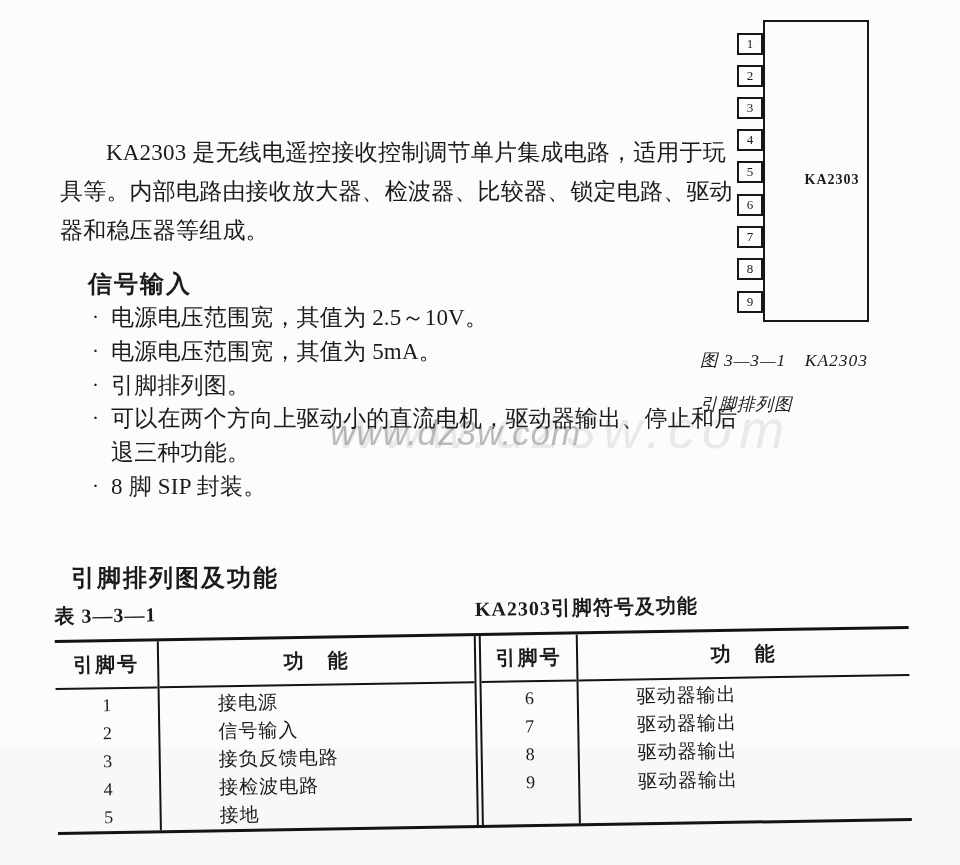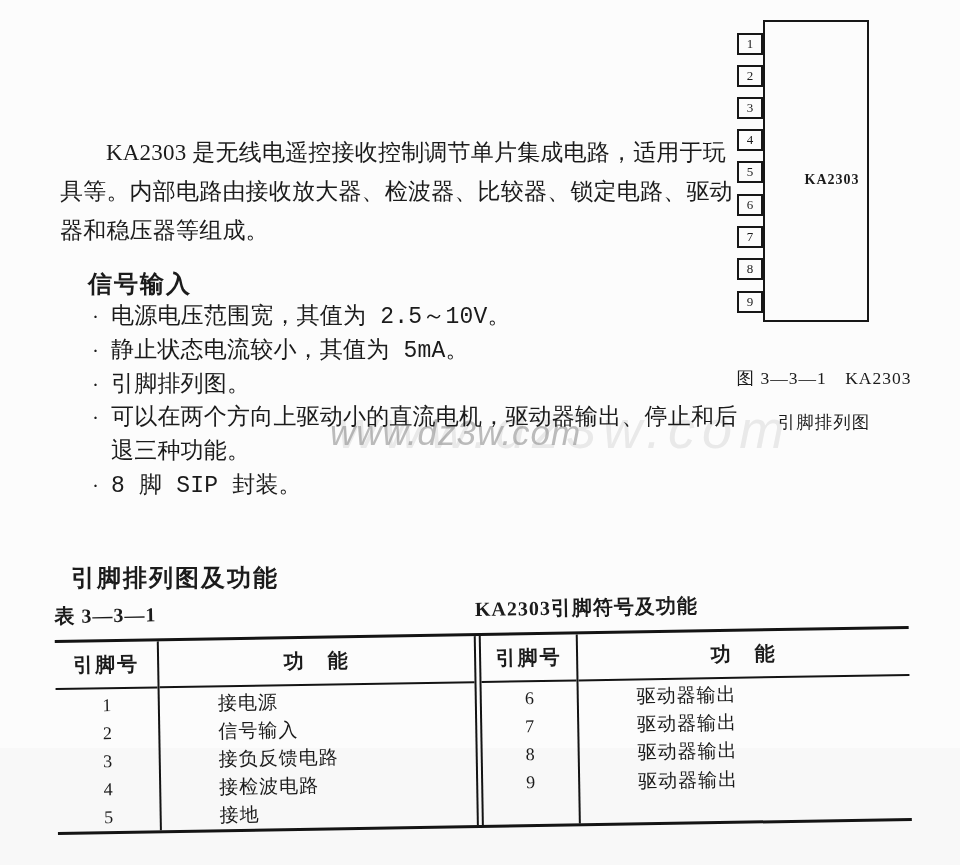--- a/index.html
+++ b/index.html
@@ -20,33 +20,33 @@
   .h-sec { position:absolute; font-family:"Liberation Sans","DejaVu Sans",sans-serif;
     font-weight:bold; font-size:24px; letter-spacing:2px; }
   #h-features { left:88px; top:248px; }
   #h-pinout  { left:71px; top:542px; }
 
   
   .bullets { position:absolute; left:92px; top:301px; width:656px;
     font-size:23px; line-height:33.8px; }
   .bullet-item { display:flex; }
   .bullet-marker { flex:none; width:19px; font-size:21px; }
-  .bullet-text { flex:1; letter-spacing:0.2px;font-family:Liberation Mono, monospace; }
+  .bullet-text { flex:1; letter-spacing:0.2px; }
 
   
   .chip-fig { position:absolute; left:737px; top:14px; width:186px; height:330px; }
   .chip-body { position:absolute; left:26px; top:6px; width:106px; height:302px;
     border:2px solid #171717; background:#fcfcfc; }
   .chip-label { position:absolute; left:0; right:0; top:150px; text-align:center;
     font-size:14px; font-weight:bold; letter-spacing:1px;padding-left:32px; }
   .pin { position:absolute; left:0; width:26px; height:22px;
     border:2px solid #171717; background:#fcfcfc;
     text-align:center; font-size:13px; line-height:18px; }
-  .fig-caption { position:absolute; left:700px; top:366px; width:248px;
-    text-align:center; font-size:17.5px; letter-spacing:1px; }
+  .fig-caption { position:absolute; left:700px; top:348px; width:248px;
+    text-align:left; font-size:17.5px; letter-spacing:1px;font-style:italic; }
   .fig-caption .line2 { margin-top:20px; }
 
   
   .wm-echo { position:absolute; left:338px; top:398px; white-space:nowrap;
     font-family:"Liberation Sans","DejaVu Sans",sans-serif; font-style:italic;
     font-size:54px; letter-spacing:7px; color:#dadada; opacity:0.55; }
   .wm-main { position:absolute; left:330px; top:413px; white-space:nowrap;
     font-family:"Liberation Sans","DejaVu Sans",sans-serif; font-style:italic;
     font-size:35px; letter-spacing:1px; color:#949494; opacity:0.62; }
 
@@ -88,21 +88,21 @@
 <p class="intro">KA2303 是无线电遥控接收控制调节单片集成电路，适用于玩具等。内部电路由接收放大器、检波器、比较器、锁定电路、驱动器和稳压器等组成。</p>
 
 <h2 class="h-sec" id="h-features">信号输入</h2>
 <div class="bullets">
   <div class="bullet-item">
     <span class="bullet-marker">·</span>
     <span class="bullet-text">电源电压范围宽，其值为 2.5～10V。</span>
   </div>
   <div class="bullet-item">
     <span class="bullet-marker">·</span>
-    <span class="bullet-text">静止状态电流较小，其值为 5mA。</span>
+    <span class="bullet-text">电源电压范围宽，其值为 5mA。</span>
   </div>
   <div class="bullet-item">
     <span class="bullet-marker">·</span>
     <span class="bullet-text">引脚排列图。</span>
   </div>
   <div class="bullet-item">
     <span class="bullet-marker">·</span>
     <span class="bullet-text">可以在两个方向上驱动小的直流电机，驱动器输出、停止和后退三种功能。</span>
   </div>
   <div class="bullet-item">

